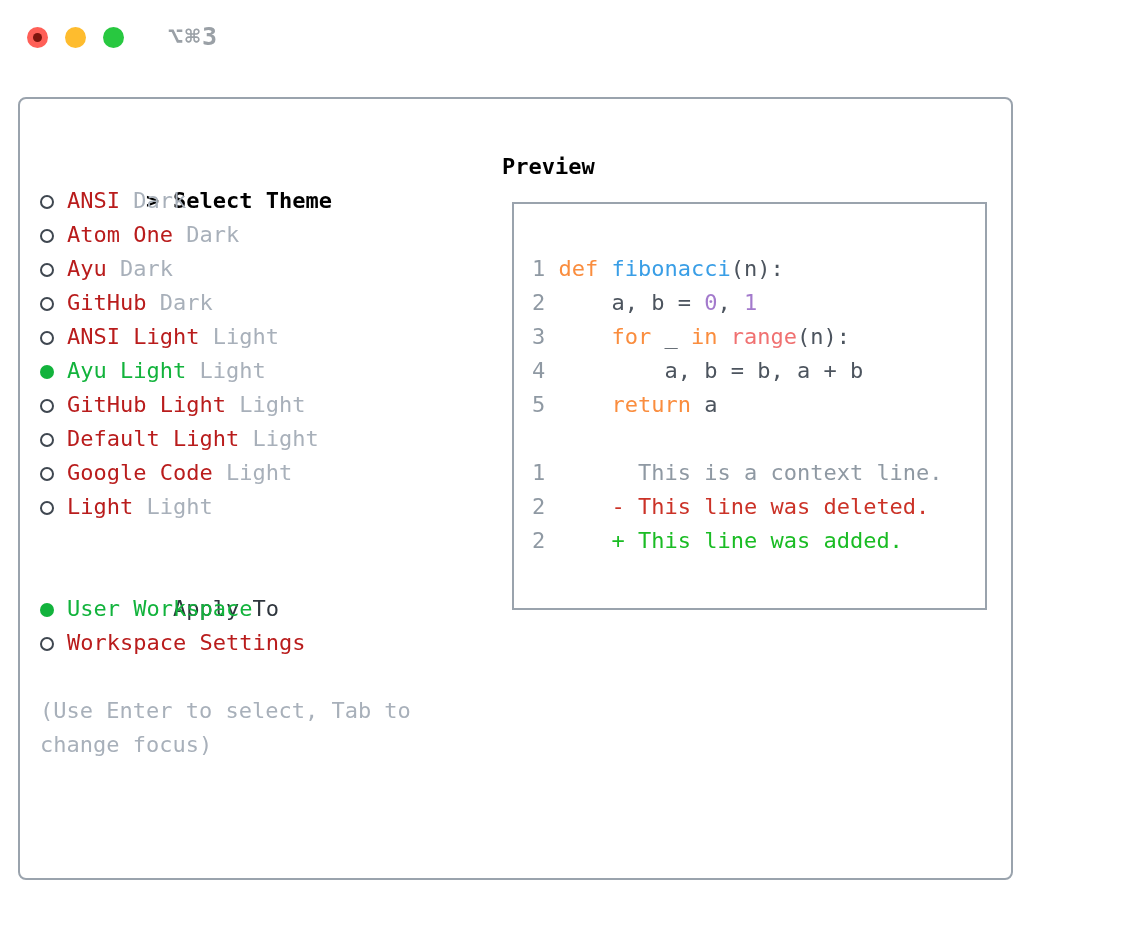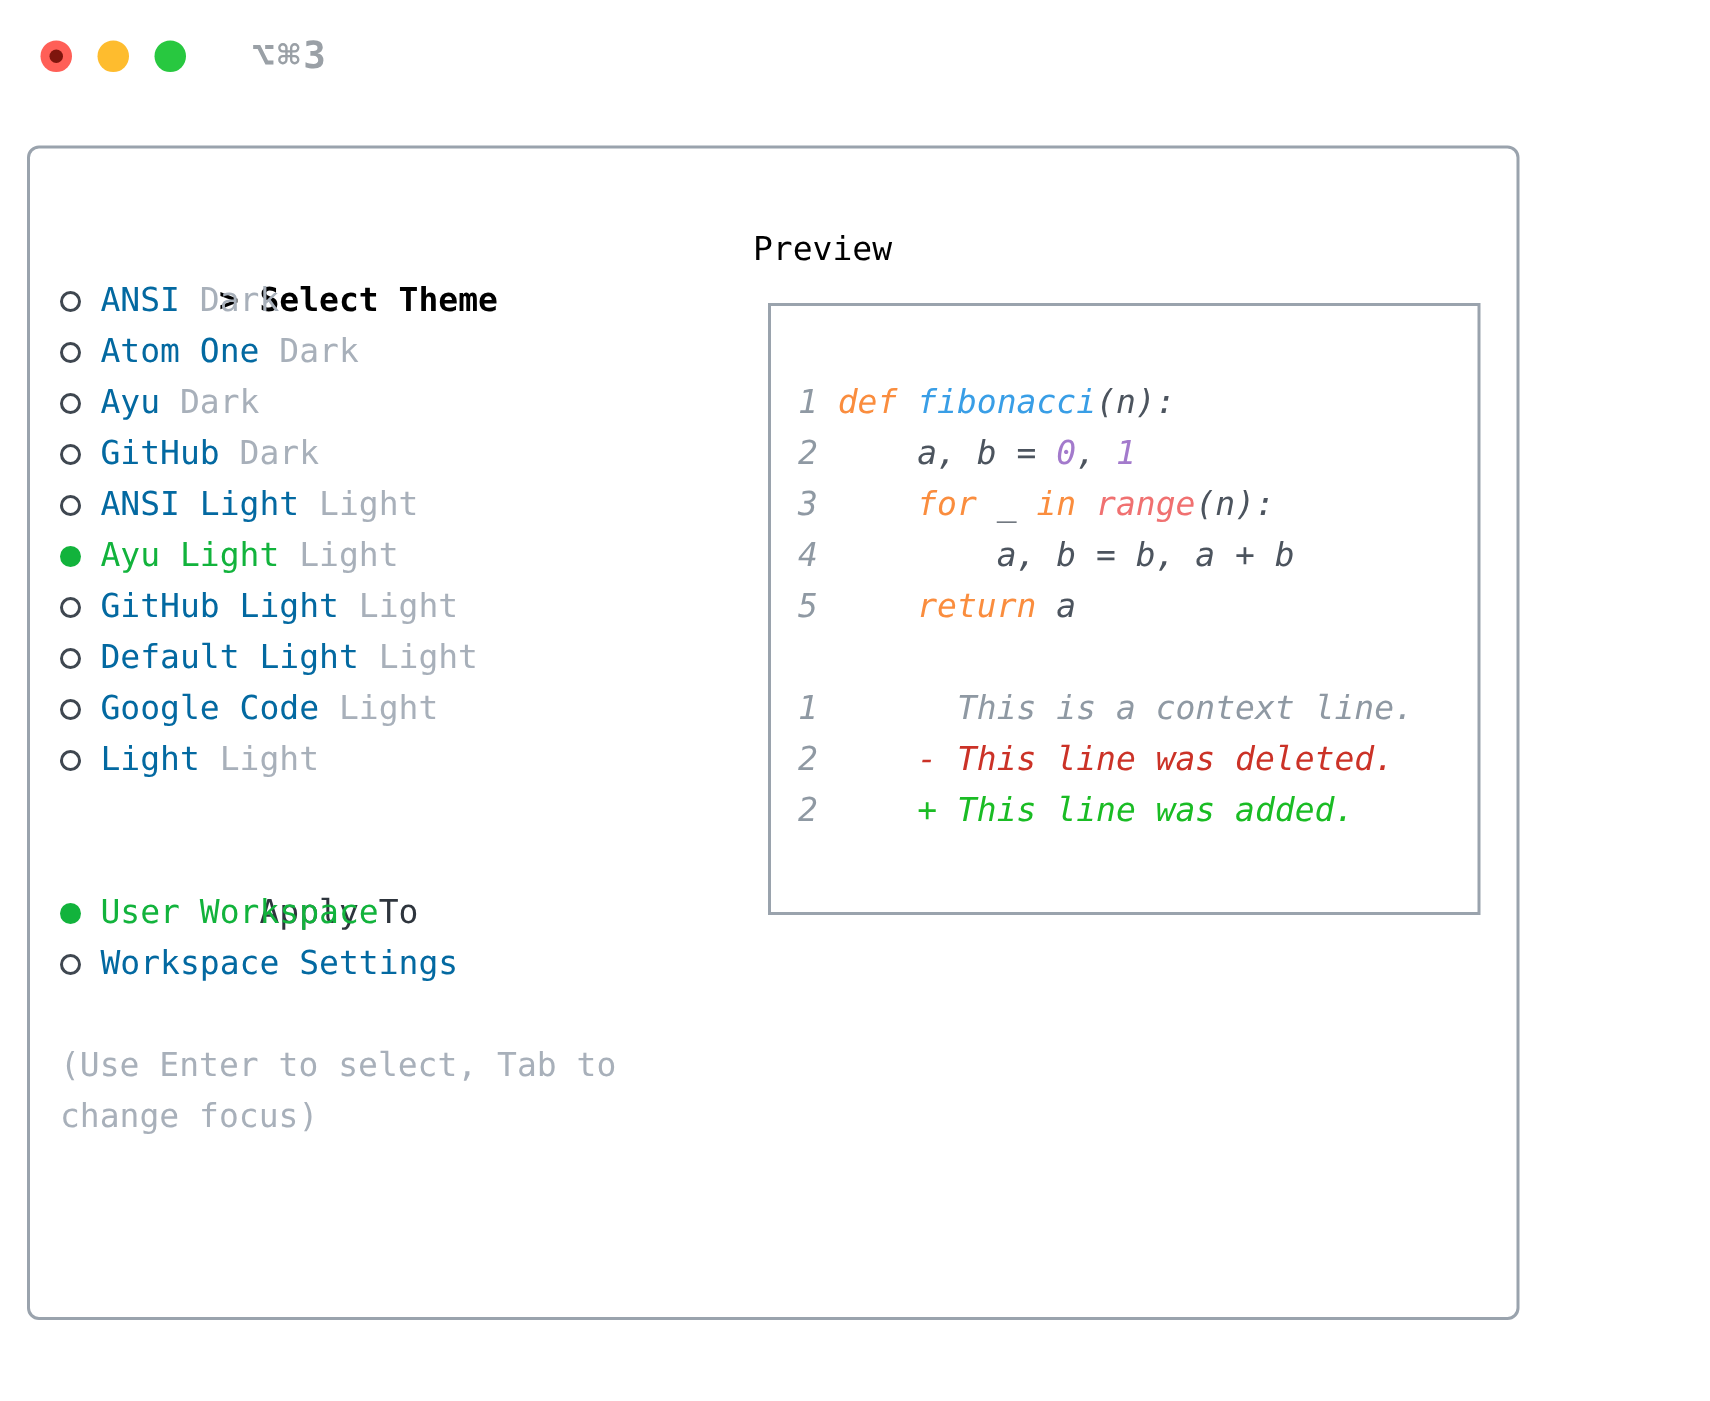--- a/index.html
+++ b/index.html
@@ -19,29 +19,29 @@
   
   .panel{position:absolute;left:18px;top:97px;width:995px;height:783px;box-sizing:border-box;
          border:2px solid #9aa3ad;border-radius:8px;background:#fff;}
   .rows{position:absolute;left:20px;top:51px;width:440px;}
   .row{height:34px;line-height:34px;font-size:22px;white-space:pre;color:#2e353d;}
   .prompt{display:inline-block;width:27px;font-weight:bold;color:#000;}
   .hdr{font-weight:bold;color:#000;}
   .bullet{display:inline-block;width:14px;height:14px;box-sizing:border-box;border:2.5px solid #3f4750;
           border-radius:50%;margin-right:13px;position:relative;top:1px;}
   .bullet.sel{border:none;background:#12b33c;}
-  .tname{color:#0369a1;}
+  .tname{color:#b91c1c;}
   .tname.selname{color:#12b33c;}
   .ttag{color:#a8b0ba;text-align:center;}
   .hint{color:#a8b0ba;}
   
   .preview-title{position:absolute;left:482px;top:51px;height:34px;line-height:34px;
-                 font-size:22px;font-weight:normal;color:#000;}
+                 font-size:22px;font-weight:bold;color:#000;}
   .pbox{position:absolute;left:492px;top:103px;width:475px;height:408px;box-sizing:border-box;
-        border:2px solid #9aa3ad;background:#fff;padding-top:48px;overflow:hidden;font-style:italic;}
+        border:2px solid #9aa3ad;background:#fff;padding-top:48px;overflow:hidden;}
   .crow{height:34px;line-height:34px;font-size:22px;white-space:pre;padding-left:18px;}
   .ln{color:#8f99a3;display:inline-block;min-width:13px;}
   .tok-fg{color:#4c545e;}
   .tok-kw{color:#fa8d3e;}
   .tok-fn{color:#399ee6;}
   .tok-num{color:#a37acc;}
   .tok-rng{color:#f07171;}
   .tok-ctx{color:#8f99a3;}
   .tok-del{color:#cb3227;text-align:right;}
   .tok-add{color:#1abc24;}

